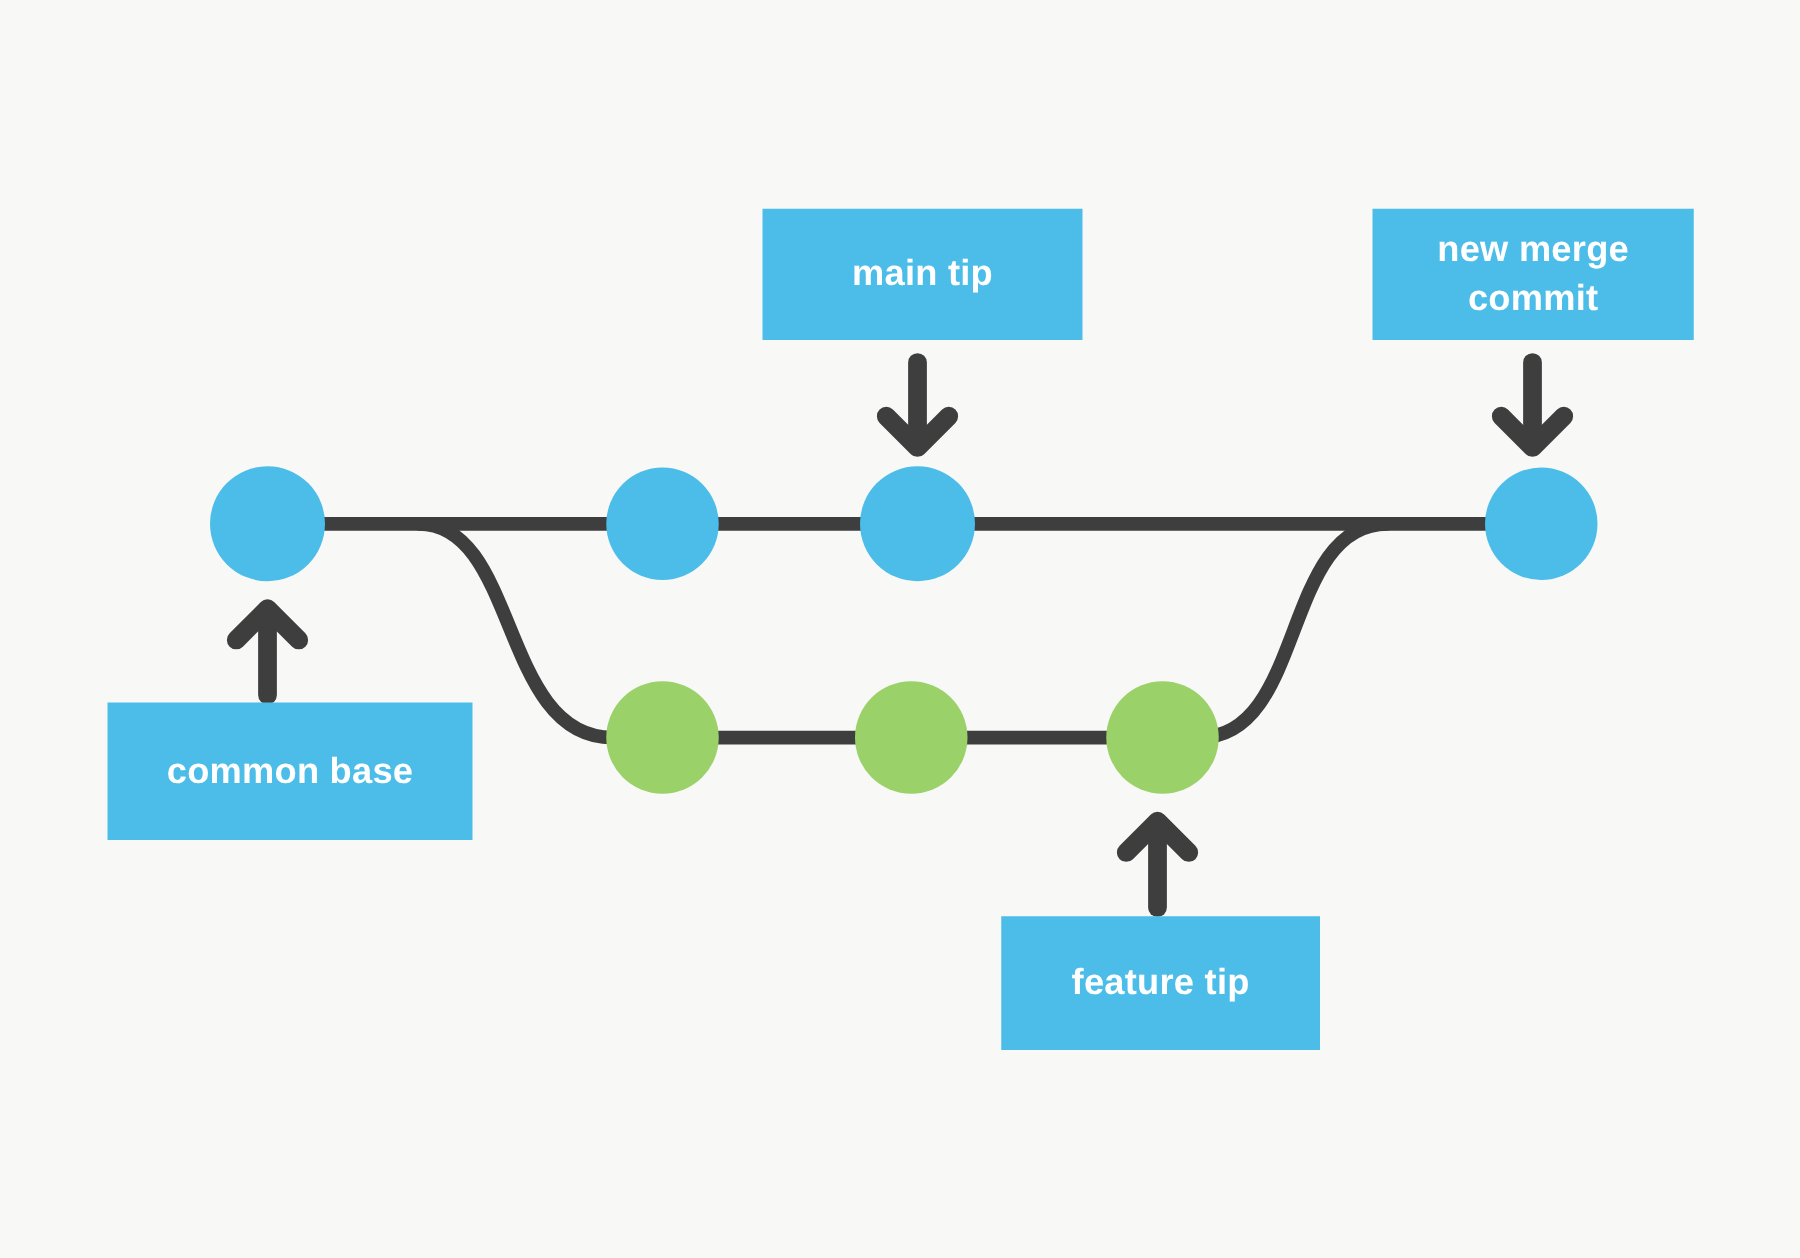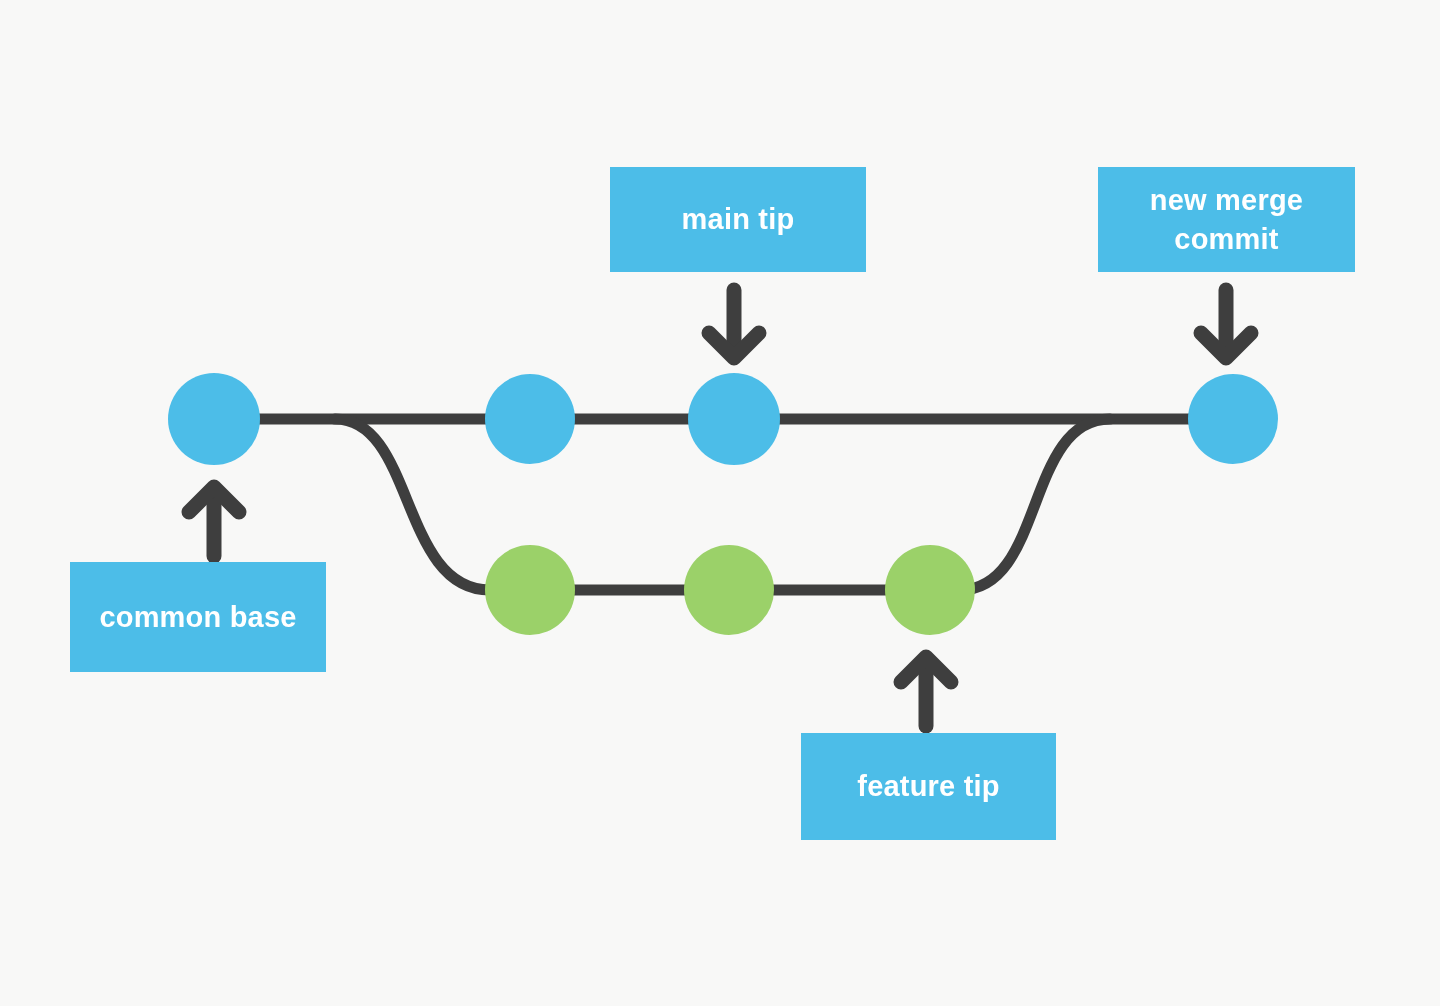--- a/index.html
+++ b/index.html
@@ -117,21 +117,21 @@
         <polyline points="1201,333 1226,358 1251,333" fill="none" stroke="#3e3e3e" stroke-width="15" stroke-linecap="round" stroke-linejoin="round"></polyline>
       </g>
 
       <g>
         <line x1="926" y1="726" x2="926" y2="667" stroke="#3e3e3e" stroke-width="15" stroke-linecap="round"></line>
         <polyline points="901,682 926,657 951,682" fill="none" stroke="#3e3e3e" stroke-width="15" stroke-linecap="round" stroke-linejoin="round"></polyline>
       </g>
     </g>
   </svg>
 
-  <div class="callout-box" id="label-common-base" style="left: 70px; top: 562px; width: 256px; height: 110px; background: rgb(76, 189, 232); color: rgb(255, 255, 255);">common base</div>
+  <div class="callout-box" id="label-common-base" style="left: 86px; top: 562px; width: 292px; height: 110px; background: rgb(76, 189, 232); color: rgb(255, 255, 255);">common base</div>
 
   <div class="callout-box" id="label-new-merge-commit" style="left: 1098px; top: 167px; width: 257px; height: 105px; background: rgb(76, 189, 232); color: rgb(255, 255, 255);">new merge
 commit</div>
 
   <div class="callout-box" id="label-main-tip" style="left: 610px; top: 167px; width: 256px; height: 105px; background: rgb(76, 189, 232); color: rgb(255, 255, 255);">main tip</div>
 
   <div class="callout-box" id="label-feature-tip" style="left: 801px; top: 733px; width: 255px; height: 107px; background: rgb(76, 189, 232); color: rgb(255, 255, 255); text-align: center;">feature tip</div>
 
 </div>
 

